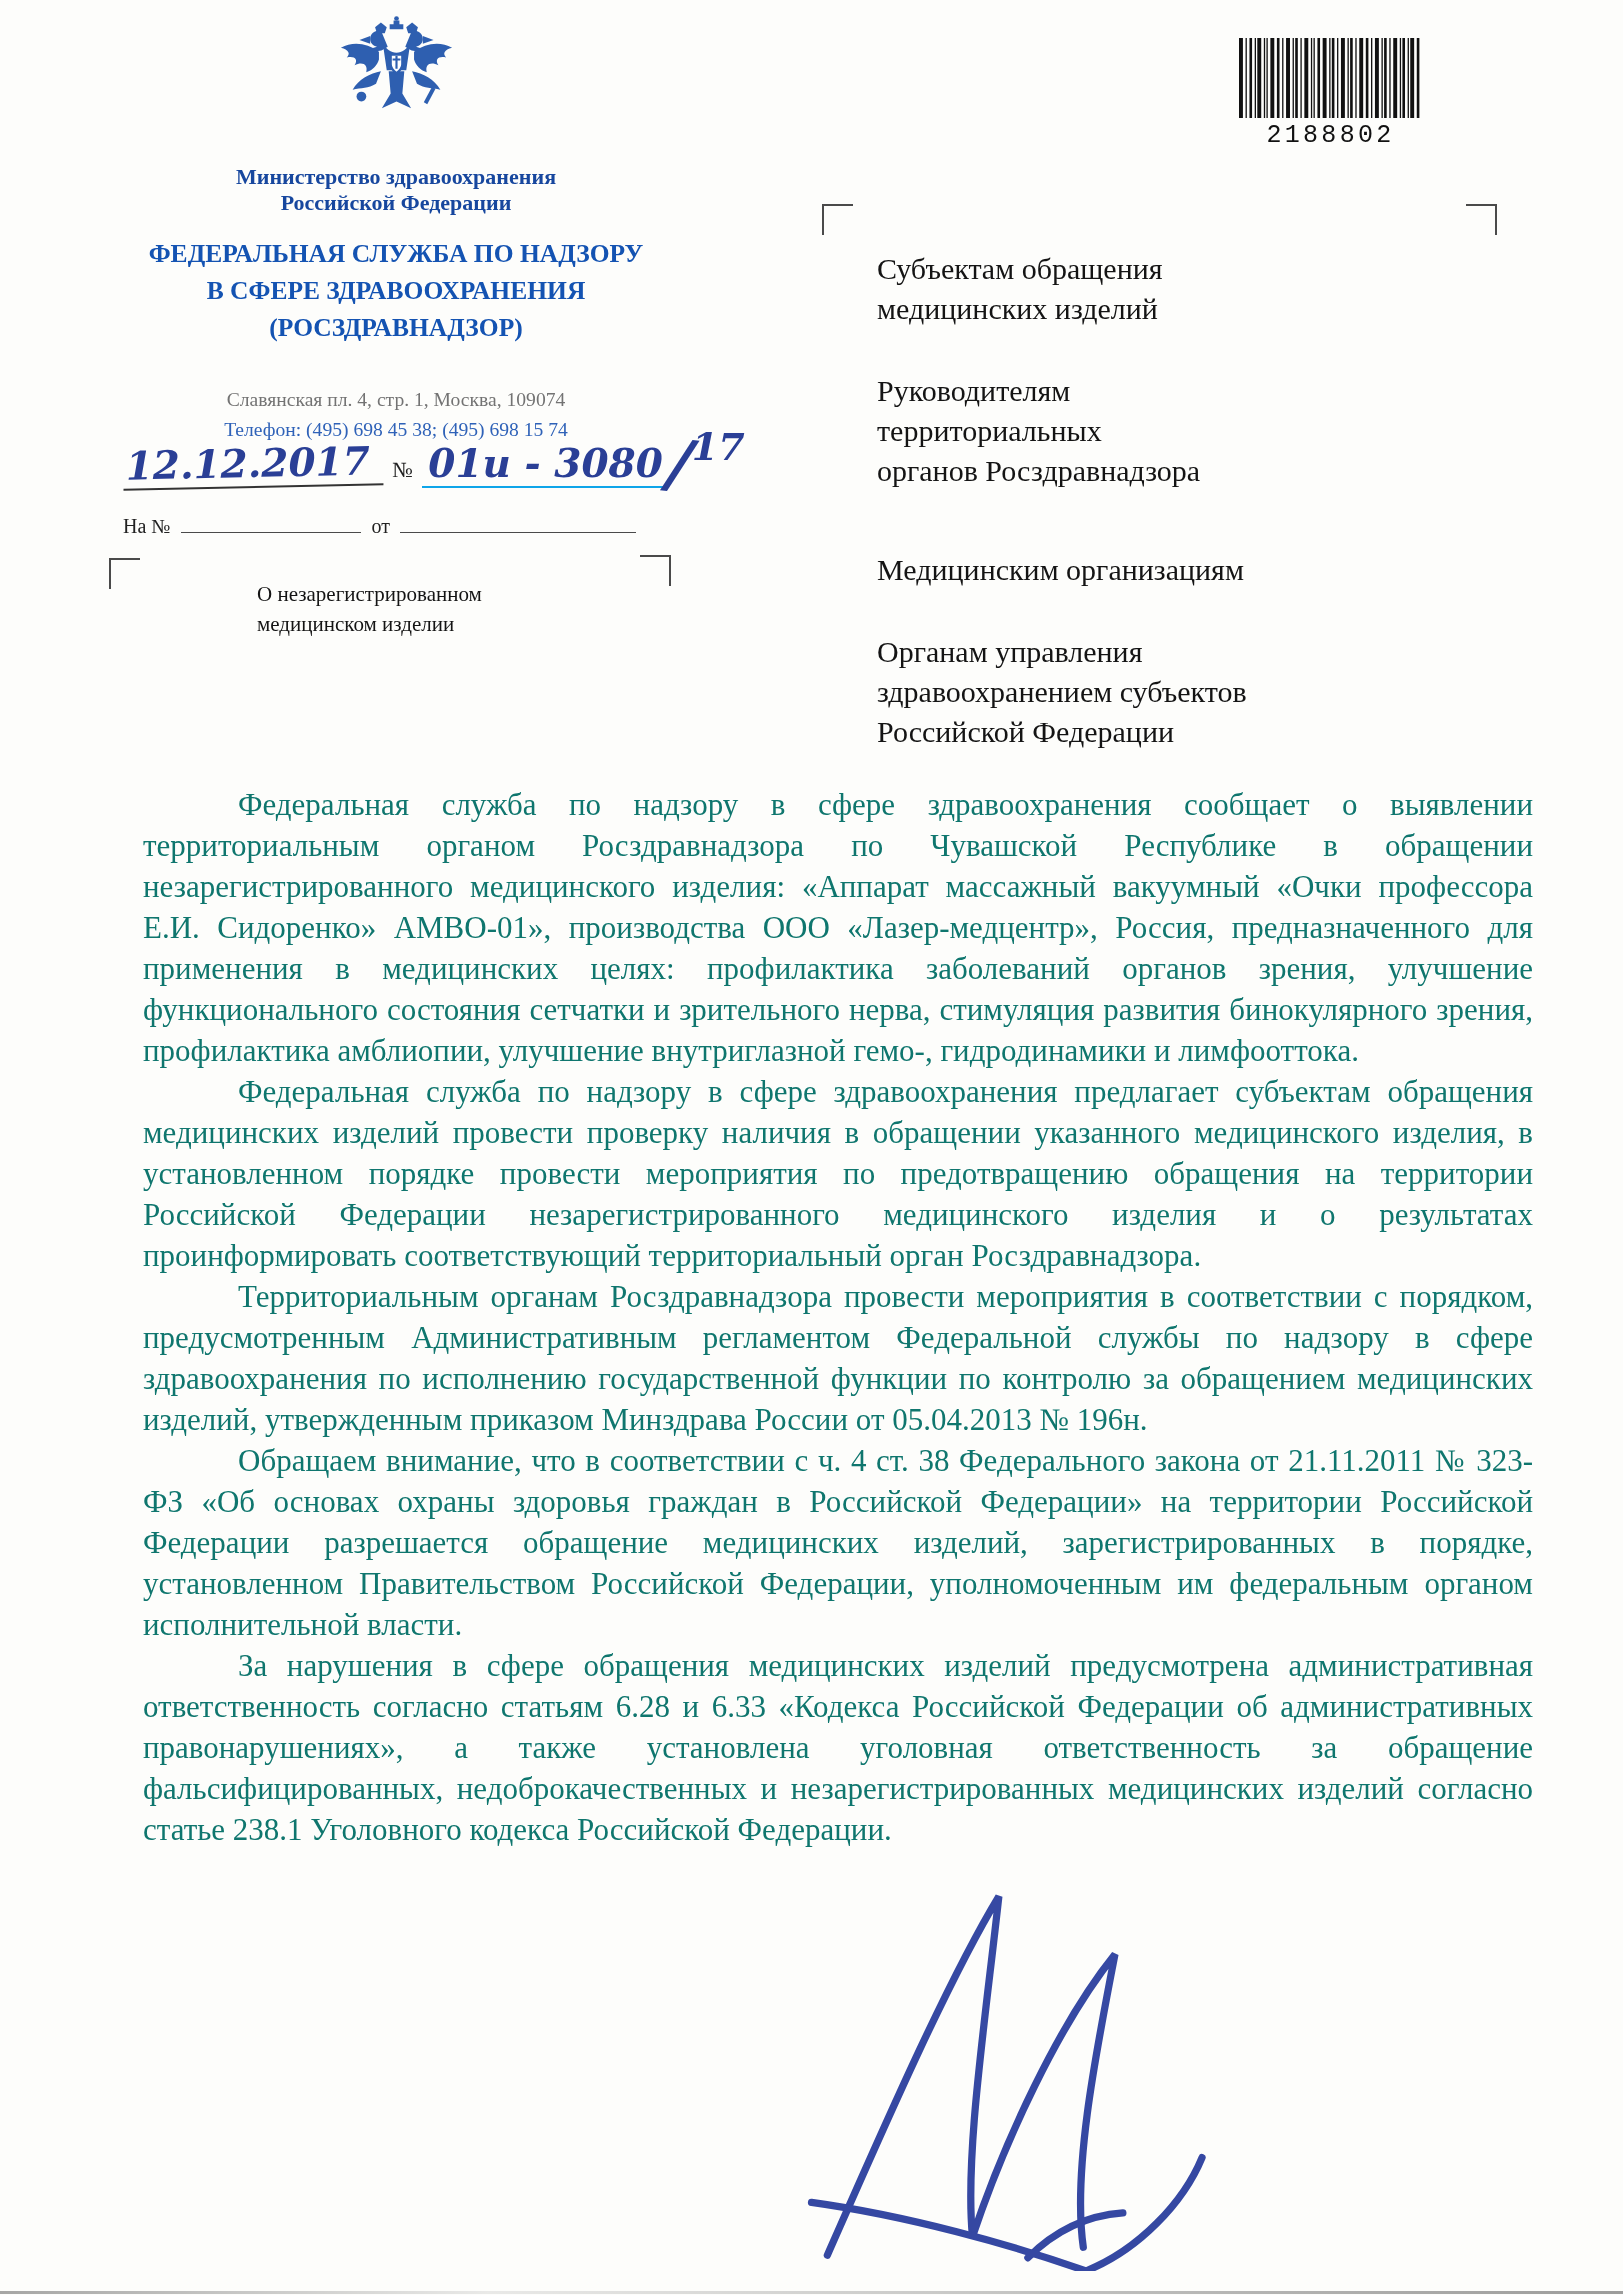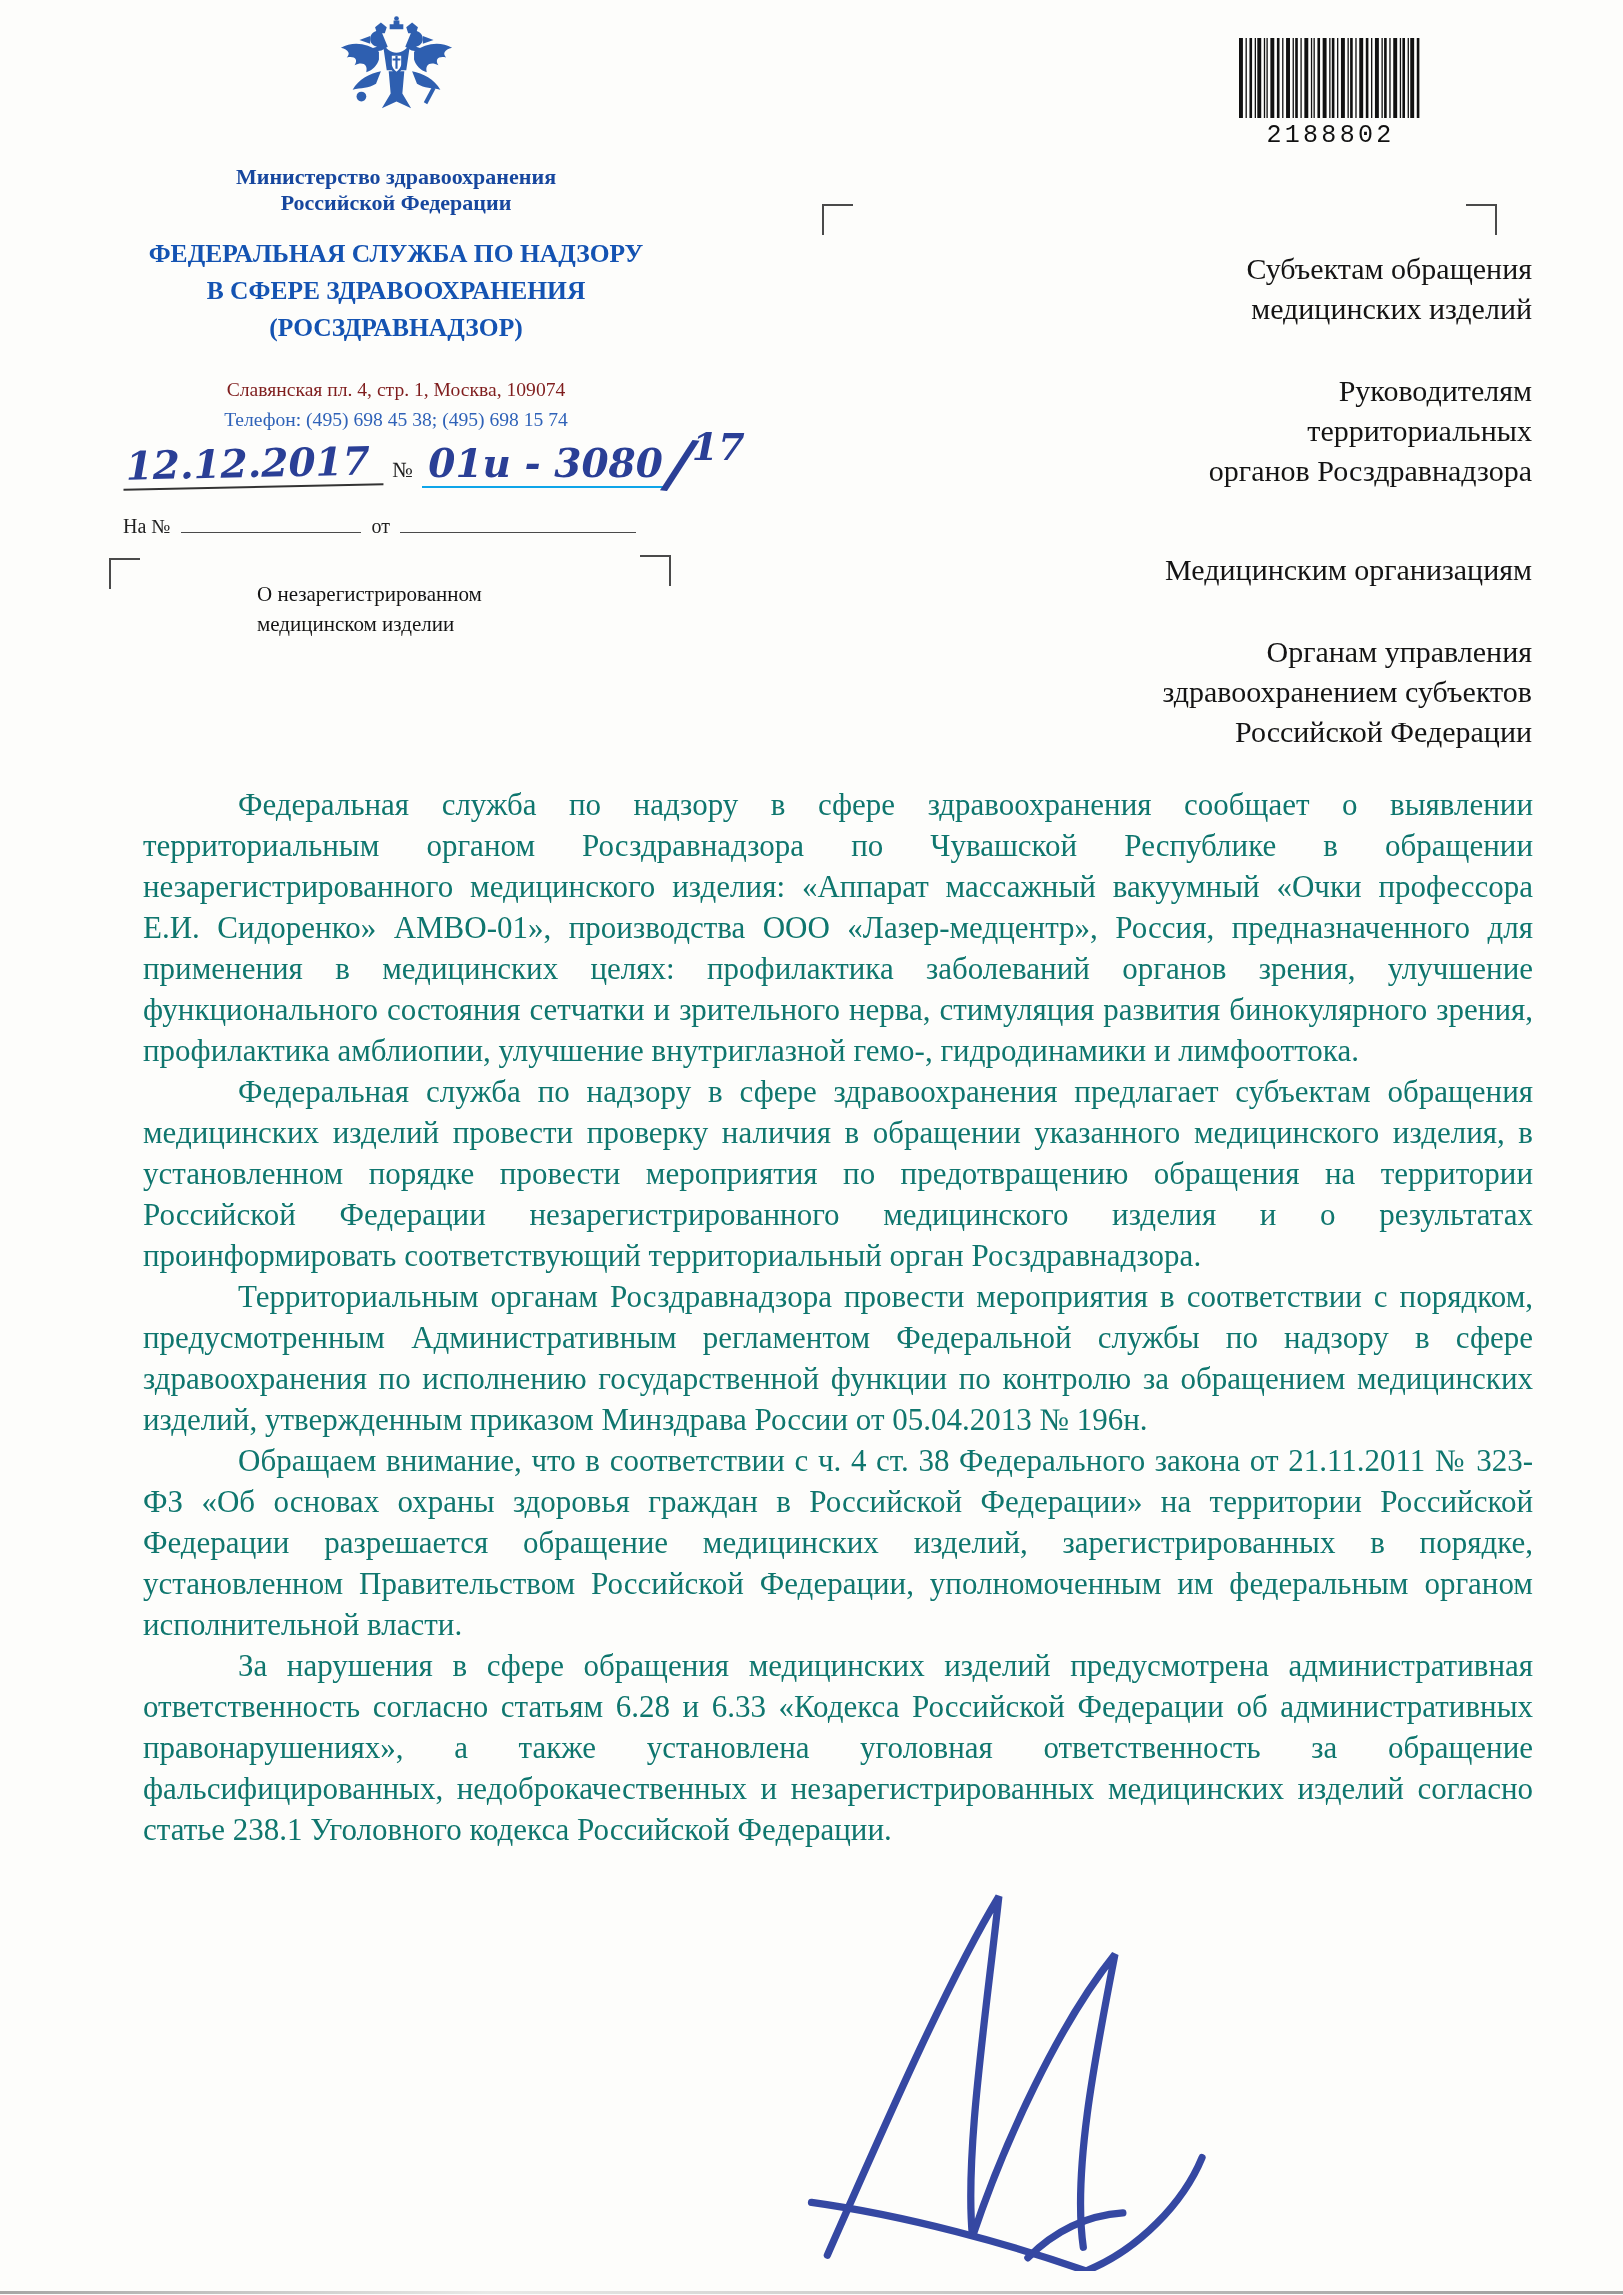--- a/index.html
+++ b/index.html
@@ -24,21 +24,21 @@
     margin-top: 24px;
     font-weight: bold; font-size: 22px; line-height: 26px;
     color: #17479e; white-space: pre-line;
   }
   .service {
     margin-top: 18.3px;
     font-weight: bold; font-size: 25.5px; line-height: 37px;
     color: #1453b2;
     text-align: center;
   }
-  .addr-line { margin-top: 29px; font-size: 19.6px; line-height: 30px; color: #7f1d1d; font-family: Liberation Serif, serif; }
+  .addr-line { margin-top: 39px; font-size: 19.6px; line-height: 30px; color: #737373; font-family: Liberation Serif, serif; }
   .phone-line { font-size: 19.6px; line-height: 30px; color: #2f62b8; }
 
   
   .barcode-block { position: absolute; left: 1239px; top: 38px; width: 183px; text-align: center; }
   .barcode-bars { width: 183px; height: 80px; display: block; }
   .barcode-number {
     margin-top: 2.6px;
     font-family: "Liberation Mono", monospace;
     font-size: 25px; letter-spacing: 3.3px; color: #111;
   }
@@ -73,21 +73,21 @@
 
   
   .subject {
     position: absolute; left: 257px; top: 579px;
     font-size: 21px; line-height: 30px; color: #141414; white-space: pre-line;
   }
 
   
   .addressees {
     position: absolute; left: 877px; top: 249px; width: 655px;
-    text-align: right; font-size: 30px; line-height: 40px; color: #141414;
+    text-align: left; font-size: 30px; line-height: 40px; color: #141414;
   }
   .addressee-item { white-space: pre-line; }
   .addressee-item + .addressee-item { margin-top: 42px; }
   .addressee-item.gap-lg { margin-top: 59px; }
 
   
   .body-text { position: absolute; left: 143px; top: 784px; width: 1390px; }
   .body-text p {
     margin: 0;
     font-size: 31px; line-height: 41px;

